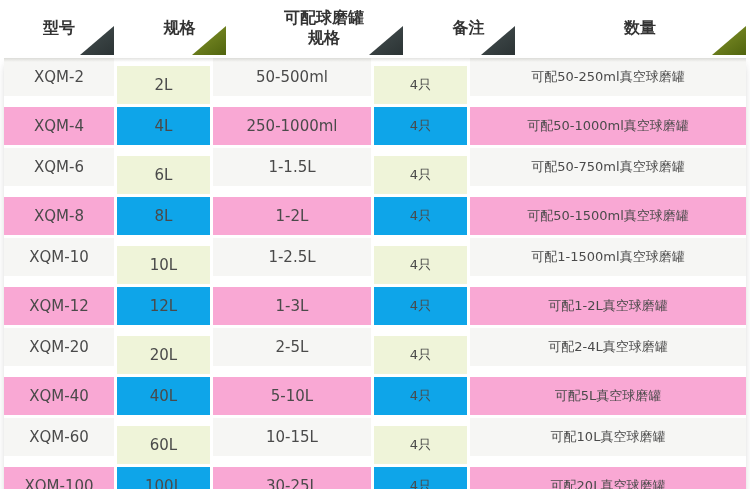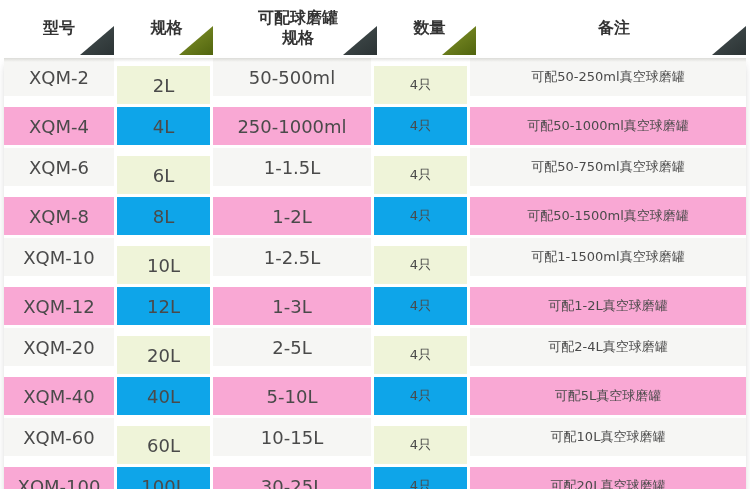--- a/index.html
+++ b/index.html
@@ -8,21 +8,21 @@
     font-family:"DejaVu Sans","Liberation Sans",sans-serif;
     -webkit-font-smoothing:antialiased;
   }
   .table-wrap{
     width:742px;margin:0 4px;position:relative;
   }
   
   .thead{
     display:grid;
     grid-template-columns:110px 93px 158px 93px 1fr;
-    column-gap:6px;
+    column-gap:19px;
     height:55px;
     background:#ffffff;
   }
   .th{
     position:relative;
     display:flex;align-items:center;justify-content:center;
     font-size:16px;font-weight:bold;color:#333333;
     text-align:center;line-height:1.2;
     white-space:pre-line;
   }
@@ -48,21 +48,21 @@
   .tbody::before{
     content:'';position:absolute;top:0;left:0;right:0;height:4px;
     background:linear-gradient(rgba(60,60,45,0.14),rgba(0,0,0,0));
     z-index:2;pointer-events:none;
   }
   .cell{
     height:38px;
     display:flex;align-items:center;justify-content:center;
     color:#4a4a4a;
   }
-  .c-model,.c-spec,.c-jar{font-size:18px;}
+  .c-model,.c-spec,.c-jar{font-size:15px;}
   .c-qty,.c-note{font-size:13px;}
   
   .r-odd  .c-model,.r-odd  .c-jar,.r-odd  .c-note{background:#f6f6f4;}
   .r-even .c-model,.r-even .c-jar,.r-even .c-note{background:#f9a8d4;text-align:center;}
   .r-odd  .c-spec,.r-odd  .c-qty{background:#eff4d9;margin-top:8px;}
   .r-even .c-spec,.r-even .c-qty{background:#0ea5e9;}
   .row{display:contents;}
 </style>
 </head>
 <body>
@@ -77,26 +77,26 @@
     <div class="th">
       <span>规格</span>
       <span class="tri tri-olive"></span>
     </div>
     <div class="th">
       <span>可配球磨罐
 规格</span>
       <span class="tri tri-dark"></span>
     </div>
     <div class="th">
+      <span>备注</span>
+      <span class="tri tri-dark"></span>
+    </div>
+    <div class="th">
       <span>数量</span>
       <span class="tri tri-olive"></span>
-    </div>
-    <div class="th">
-      <span>备注</span>
-      <span class="tri tri-dark"></span>
     </div>
   </div>
 
   <div class="tbody">
     <div class="row r-odd">
       <div class="cell c-model">XQM-2</div>
       <div class="cell c-spec">2L</div>
       <div class="cell c-jar">50-500ml</div>
       <div class="cell c-qty">4只</div>
       <div class="cell c-note">可配50-250ml真空球磨罐</div>

